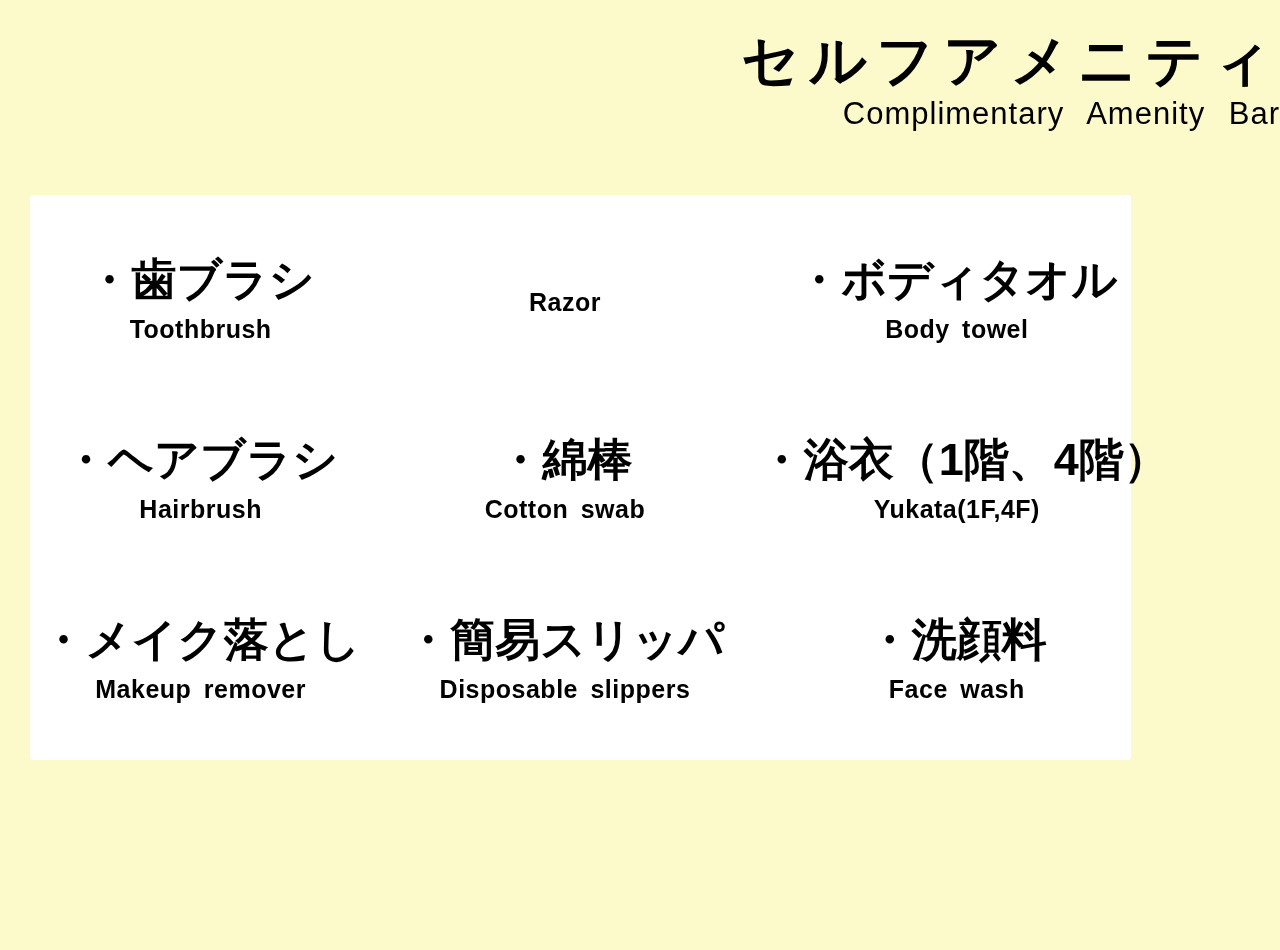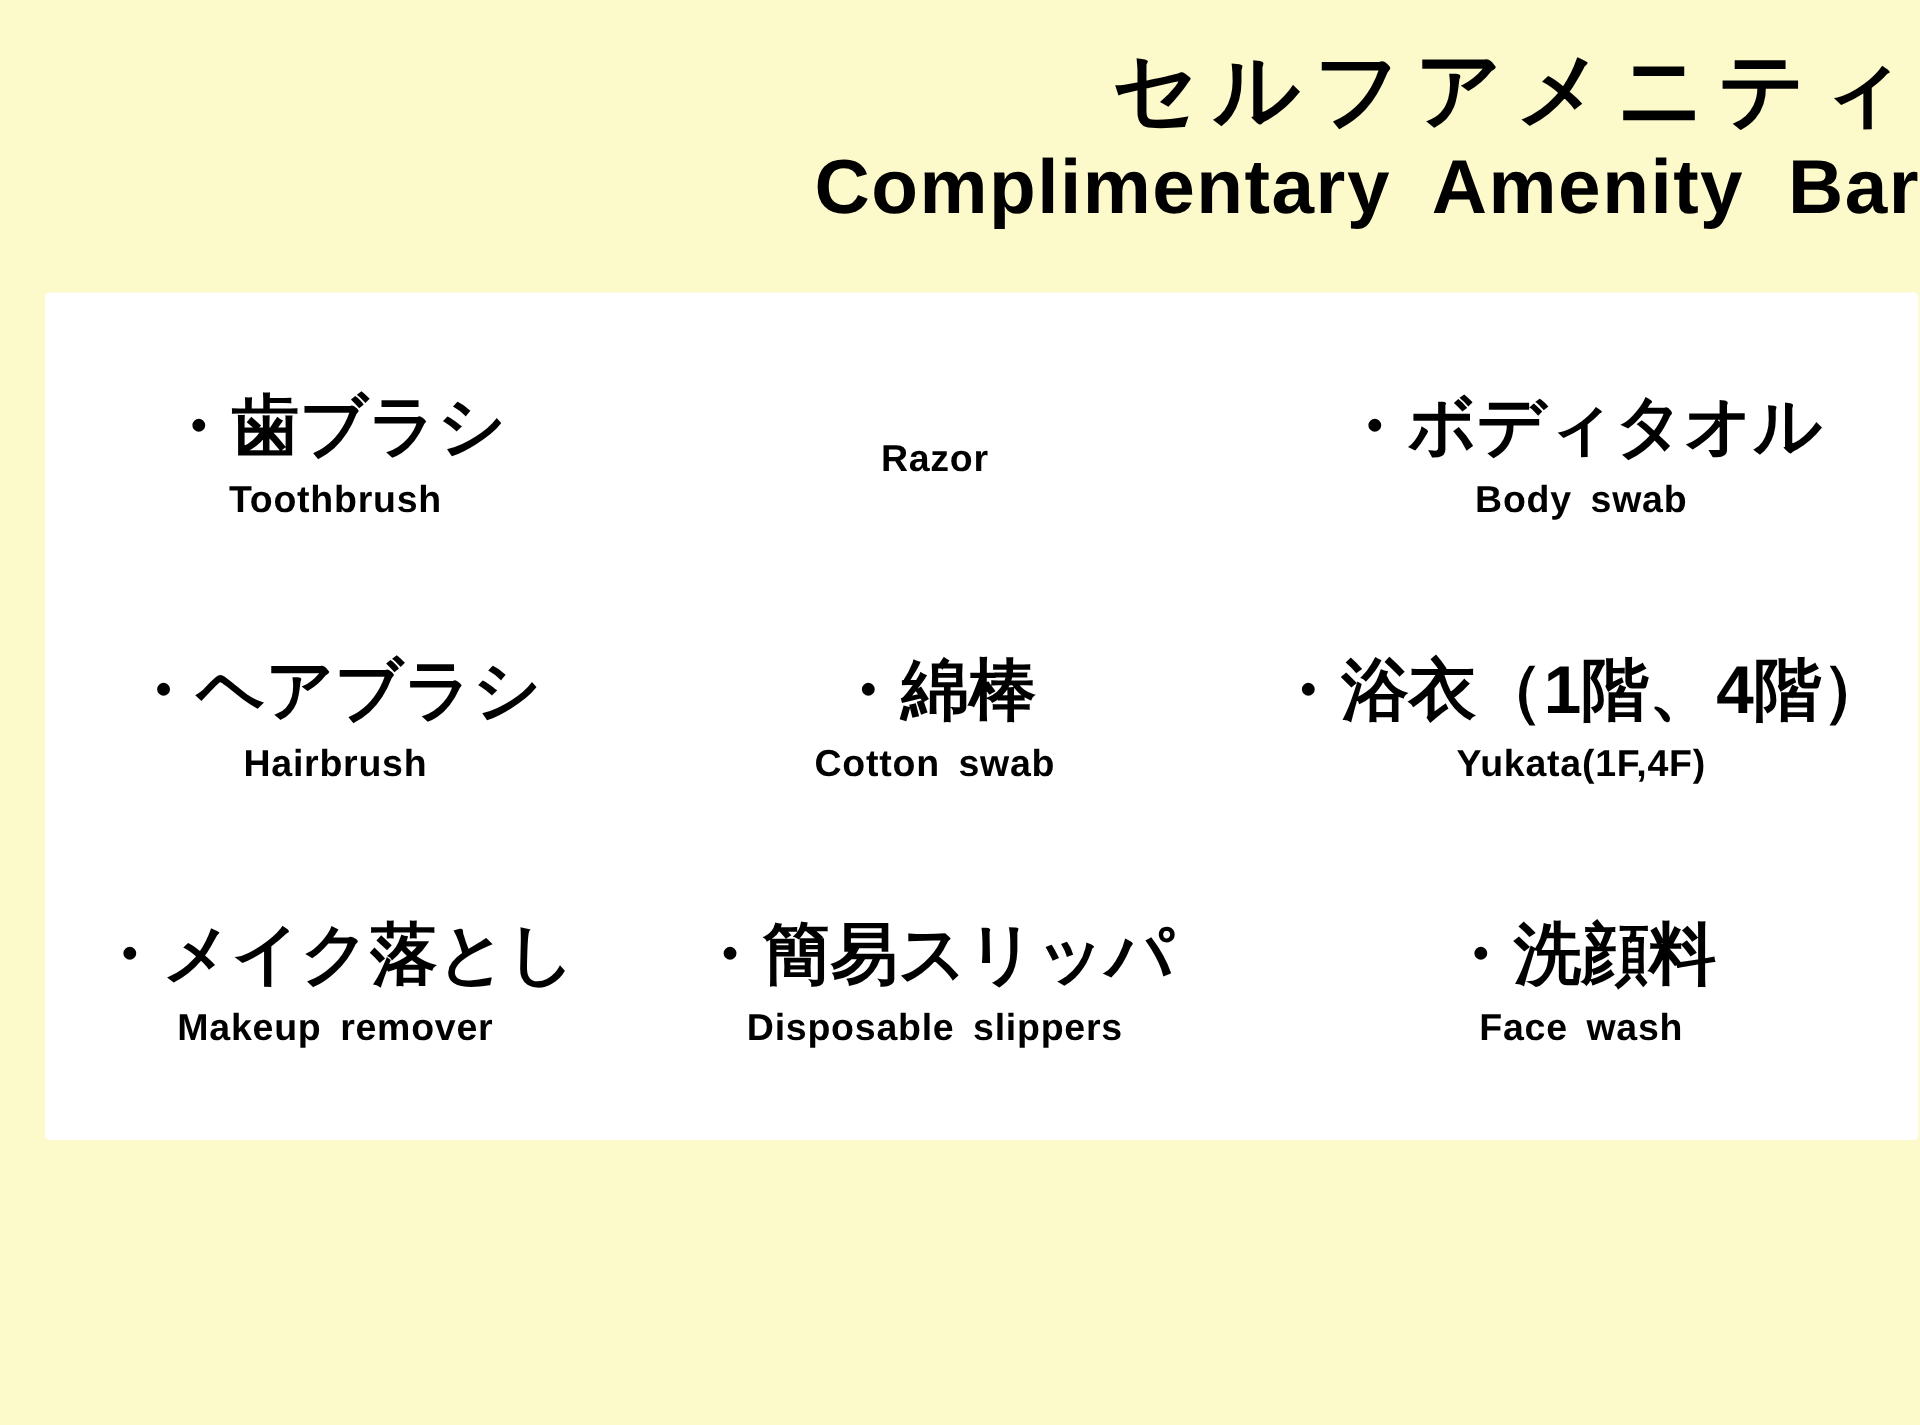--- a/index.html
+++ b/index.html
@@ -27,42 +27,43 @@
     text-align: right;
   }
   .title-jp {
     font-size: 57px;
     font-weight: bold;
     letter-spacing: 9px;
     line-height: 1.15;
     white-space: nowrap;
   }
   .title-en {
-    font-size: 51px;
-    font-weight: bold;
+    font-size: 31px;
+    font-weight: normal;
     letter-spacing: 1px;
     word-spacing: 14px;
     line-height: 1.05;
     margin-top: 4px;
     white-space: nowrap;
   }
   .panel {
     position: absolute;
     left: 30px;
     top: 195px;
-    width: 1249px;
+    width: 1101px;
     height: 565px;
     background: #FFFFFF;
     border-radius: 3px;
     display: grid;
     grid-template-columns: 31% 33% 36%;
     grid-template-rows: 1fr 1fr 1fr;
     align-items: center;
     box-sizing: border-box;
     padding: 20px 0 18px 0;
+    gap: 12px;
   }
   .cell {
     text-align: center;
   }
   .cell .jp {
     font-size: 45px;
     font-weight: bold;
     line-height: 1.2;
     white-space: nowrap;
   }
@@ -92,21 +93,21 @@
       <div class="jp">・歯ブラシ</div>
       <div class="en">Toothbrush</div>
     </div>
 
     <div class="cell">
       <div class="en">Razor</div>
     </div>
 
     <div class="cell">
       <div class="jp">・ボディタオル</div>
-      <div class="en">Body swab</div>
+      <div class="en">Body towel</div>
     </div>
 
     <div class="cell">
       <div class="jp">・ヘアブラシ</div>
       <div class="en">Hairbrush</div>
     </div>
 
     <div class="cell">
       <div class="jp">・綿棒</div>
       <div class="en">Cotton swab</div>

